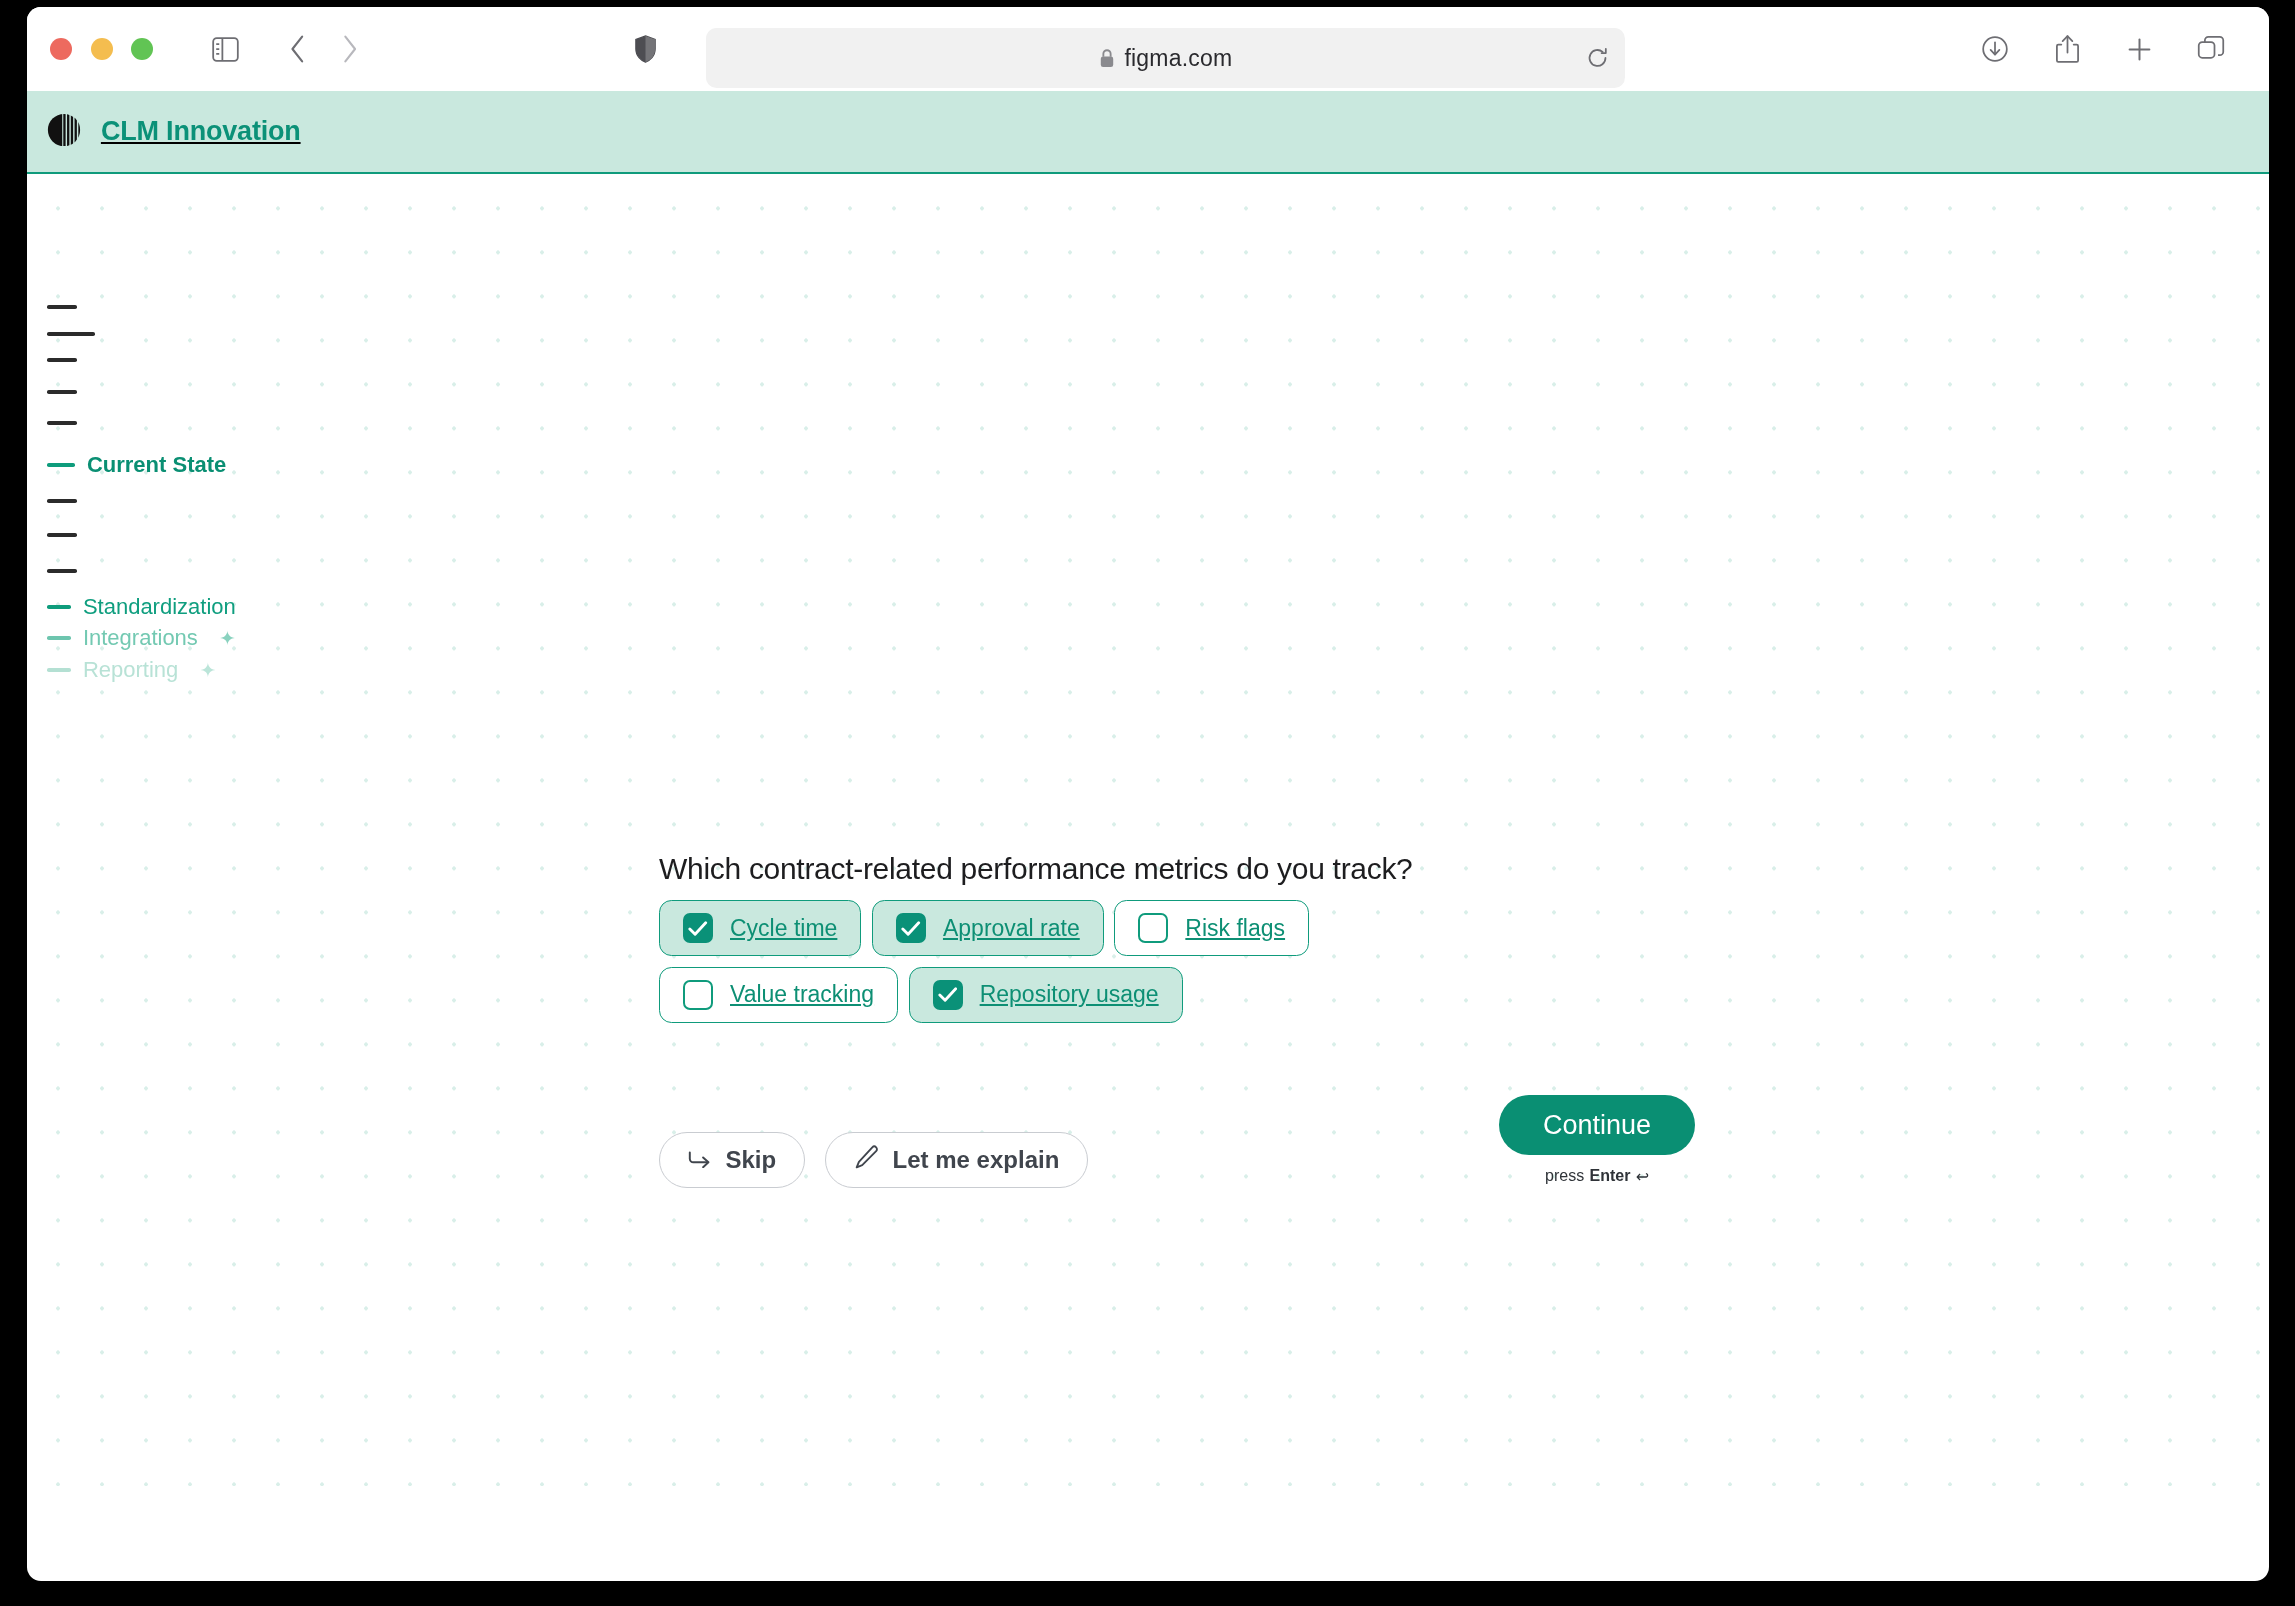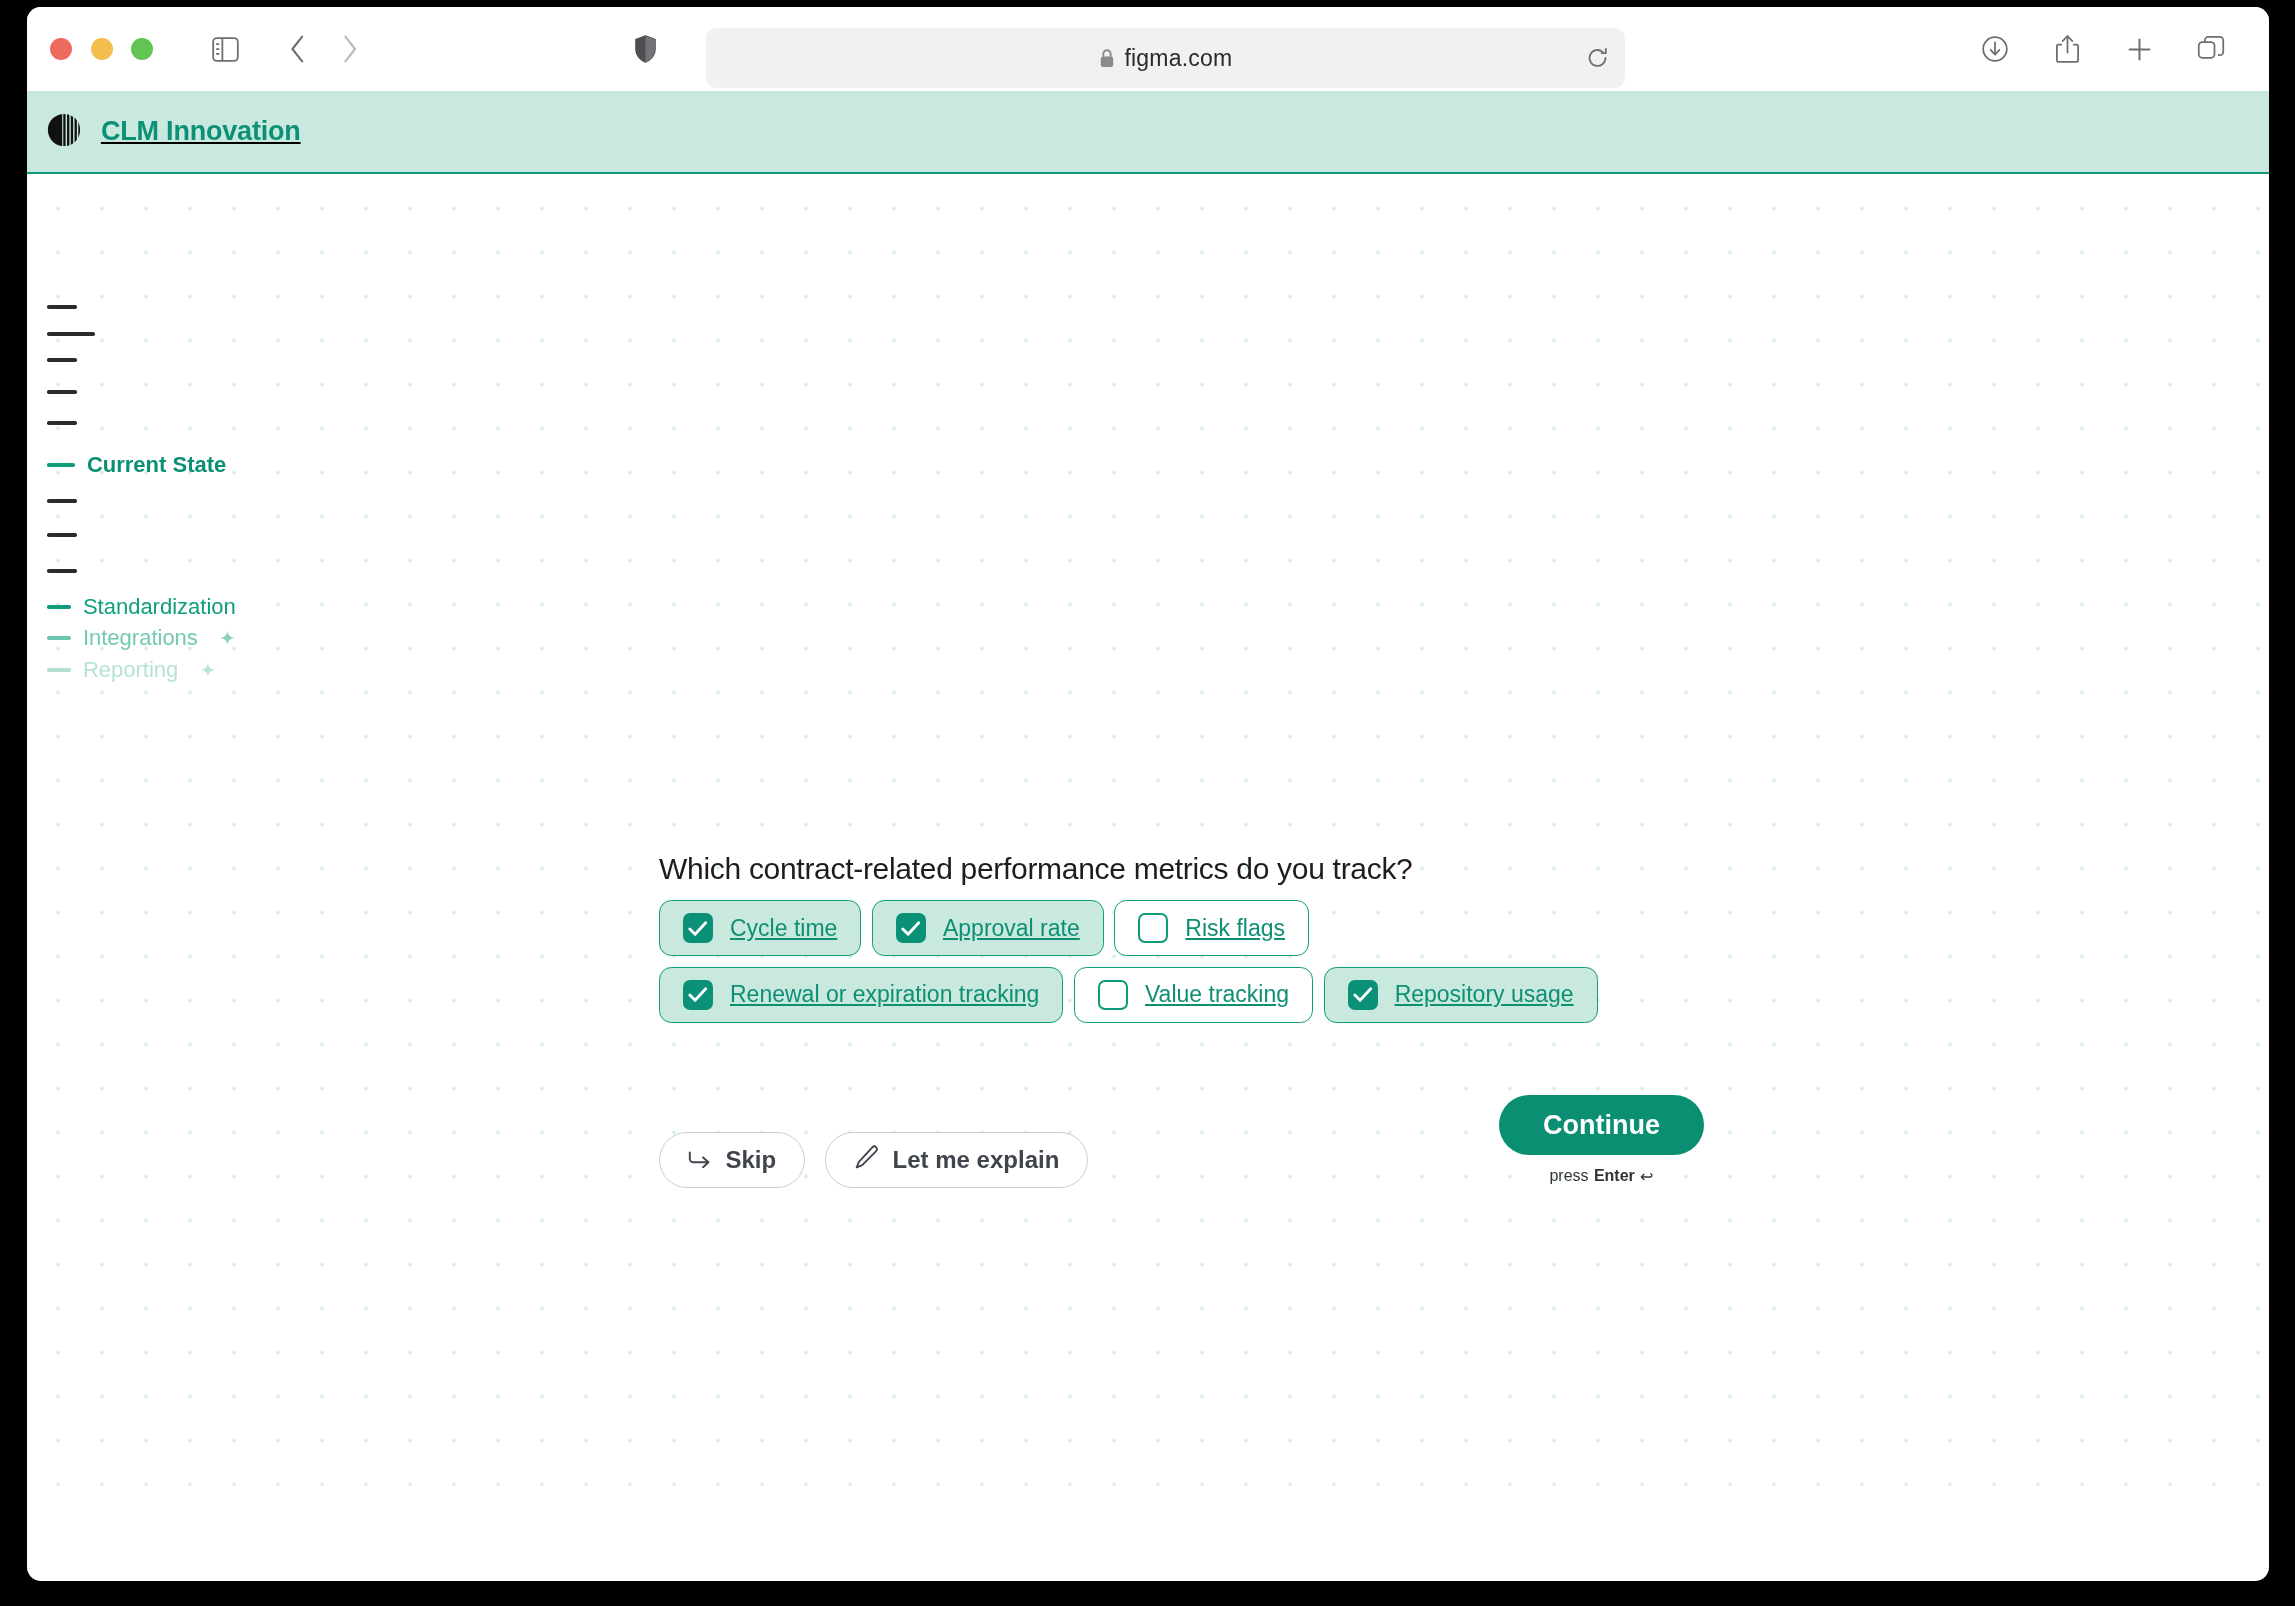--- a/index.html
+++ b/index.html
@@ -181,21 +181,21 @@
   #continue-wrap {
     position: absolute;
     left: 1472px; top: 921px;
     display: flex; flex-direction: column; align-items: center;
   }
   #continue-btn {
     height: 60px; padding: 9px 44px;
     background: #0a8f73;
     border: none; border-radius: 35px;
     color: #ffffff;
-    font-size: 27px; font-weight: bold;
+    font-size: 27px; font-weight: normal;
     font-family: "Liberation Sans", sans-serif;
     cursor: pointer;
     display: flex; align-items: center; justify-content: center;
   }
   #enter-hint {
     margin-top: 11.5px;
     font-size: 16px; color: #2f3338;
     display: flex; align-items: center; gap: 5.3px;
   }
   #enter-hint b { font-weight: bold; }
@@ -387,28 +387,20 @@
           <span class="chip-label">Approval rate</span>
         </div>
 
         <div class="chip">
           <span class="cbox"></span>
           <span class="chip-label">Risk flags</span>
         </div>
       </div>
 
       <div class="opt-row">
-        <div class="chip selected">
-          <span class="cbox">
-            <svg width="19.5" height="15" viewBox="0 0 22 17" fill="none" stroke="#ffffff" stroke-width="3.2" stroke-linecap="round" stroke-linejoin="round">
-                <polyline points="2,9 8,15 20,2"></polyline>
-              </svg>
-          </span>
-          <span class="chip-label">Renewal or expiration tracking</span>
-        </div>
 
         <div class="chip">
           <span class="cbox"></span>
           <span class="chip-label">Value tracking</span>
         </div>
 
         <div class="chip selected">
           <span class="cbox">
             <svg width="19.5" height="15" viewBox="0 0 22 17" fill="none" stroke="#ffffff" stroke-width="3.2" stroke-linecap="round" stroke-linejoin="round">
                 <polyline points="2,9 8,15 20,2"></polyline>

